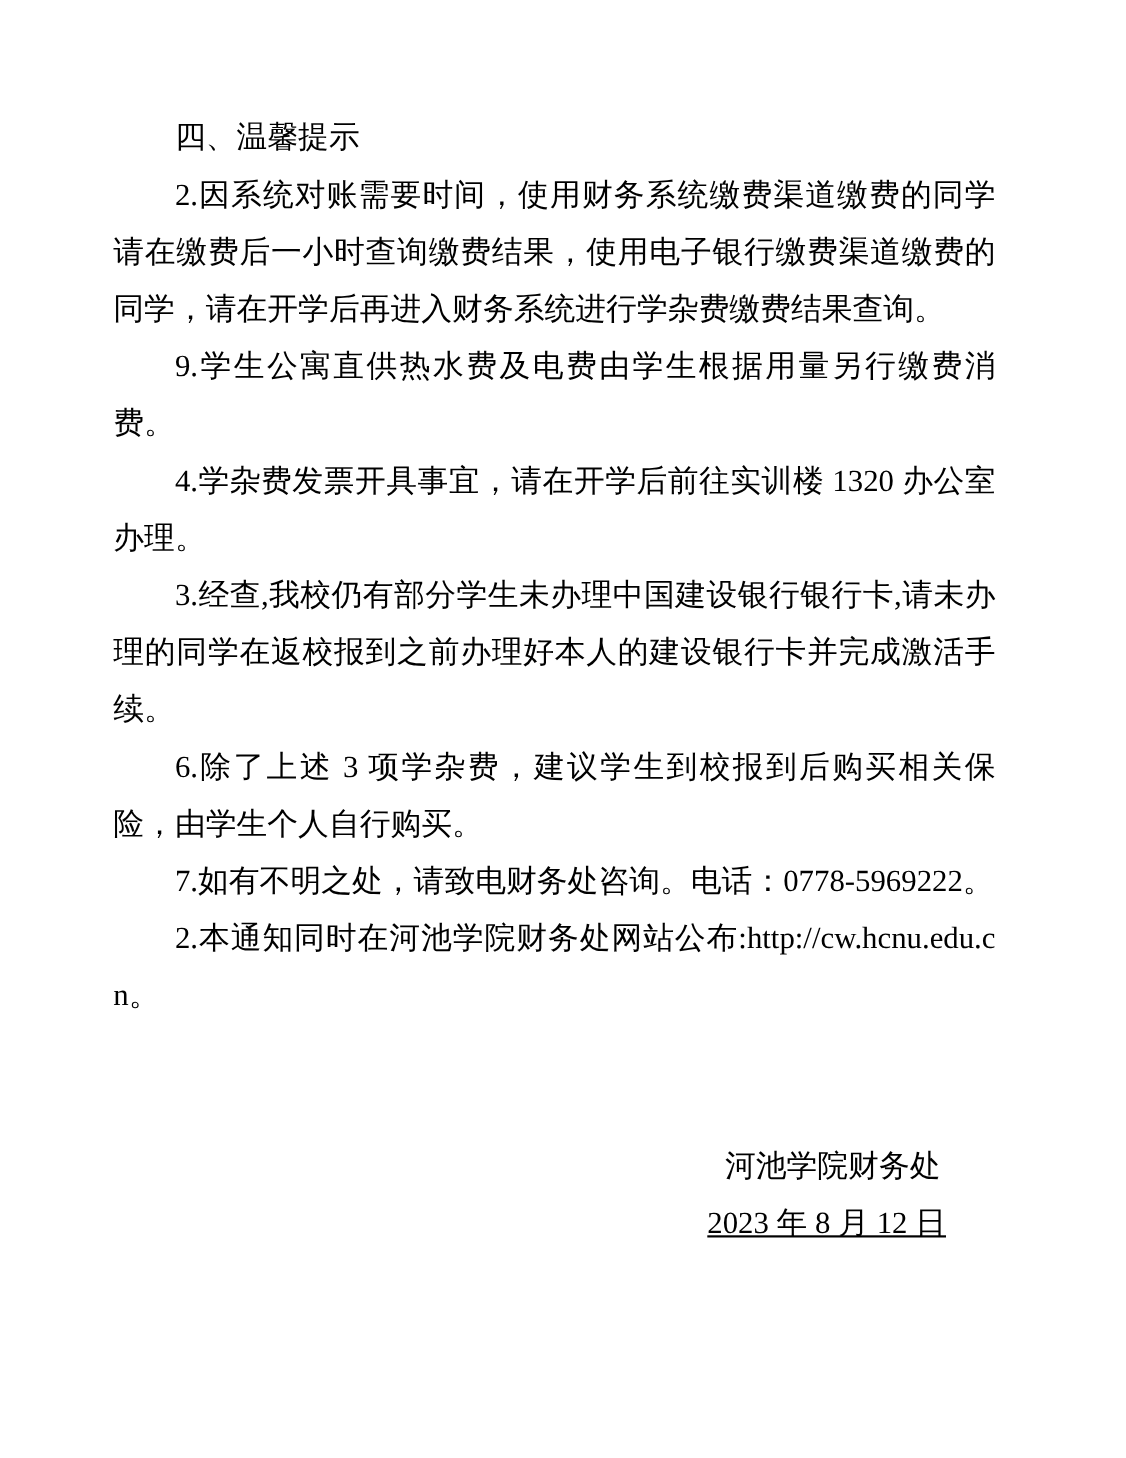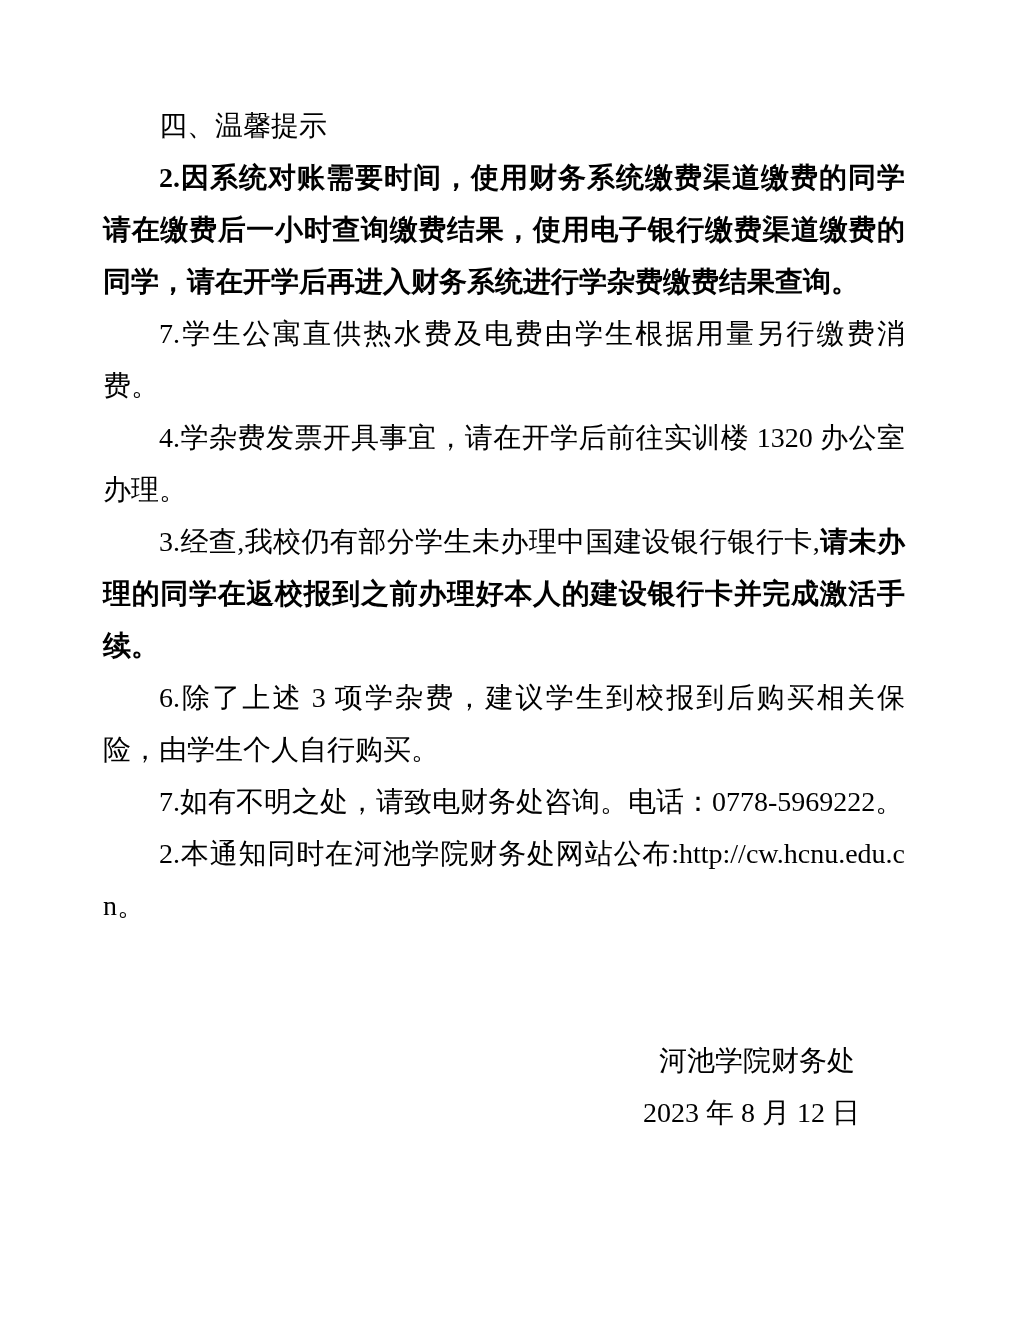--- a/index.html
+++ b/index.html
@@ -29,50 +29,51 @@
   .para {
     margin: 0;
     font-size: 28px;
     line-height: 52px;
     text-indent: 56px;
     text-align: justify;
     text-justify: inter-ideograph;
     word-break: break-all;
   }
   .bold {
-    font-weight: bold;
+    font-weight: normal;
   }
   .red {
     color: #f10000;
     font-weight: bold;
   }
   .sig {
     text-align: right;
     text-indent: 0;
     padding-right: 50px;
     margin-top: 103px;
   }
   .date {
     text-align: right;
     text-indent: 0;
     padding-right: 45px;
+    text-decoration: underline;
   }
 </style>
 </head>
 <body>
 
 <div class="page">
   <div class="doc">
 
     <p class="para">四、温馨提示</p>
 
 
     <p class="para bold">2.因系统对账需要时间，使用财务系统缴费渠道缴费的同学请在缴费后一小时查询缴费结果，使用电子银行缴费渠道缴费的同学，请在开学后再进入财务系统进行学杂费缴费结果查询。</p>
 
-    <p class="para">7.学生公寓直供热水费及电费由学生根据用量另行缴费消费。</p>
+    <p class="para">9.学生公寓直供热水费及电费由学生根据用量另行缴费消费。</p>
 
     <p class="para">4.学杂费发票开具事宜，请在开学后前往实训楼 1320 办公室办理。</p>
 
     <p class="para"><span>3.经查,我校仍有部分学生未办理中国建设银行银行卡,</span><span class="bold">请未办理的同学在返校报到之前办理好本人的建设银行卡并完成激活手续。</span></p>
 
     <p class="para">6.除了上述 3 项学杂费，建议学生到校报到后购买相关保险，由学生个人自行购买。</p>
 
     <p class="para">7.如有不明之处，请致电财务处咨询。电话：0778-5969222。</p>
 
     <p class="para">2.本通知同时在河池学院财务处网站公布:http://cw.hcnu.edu.cn。</p>

